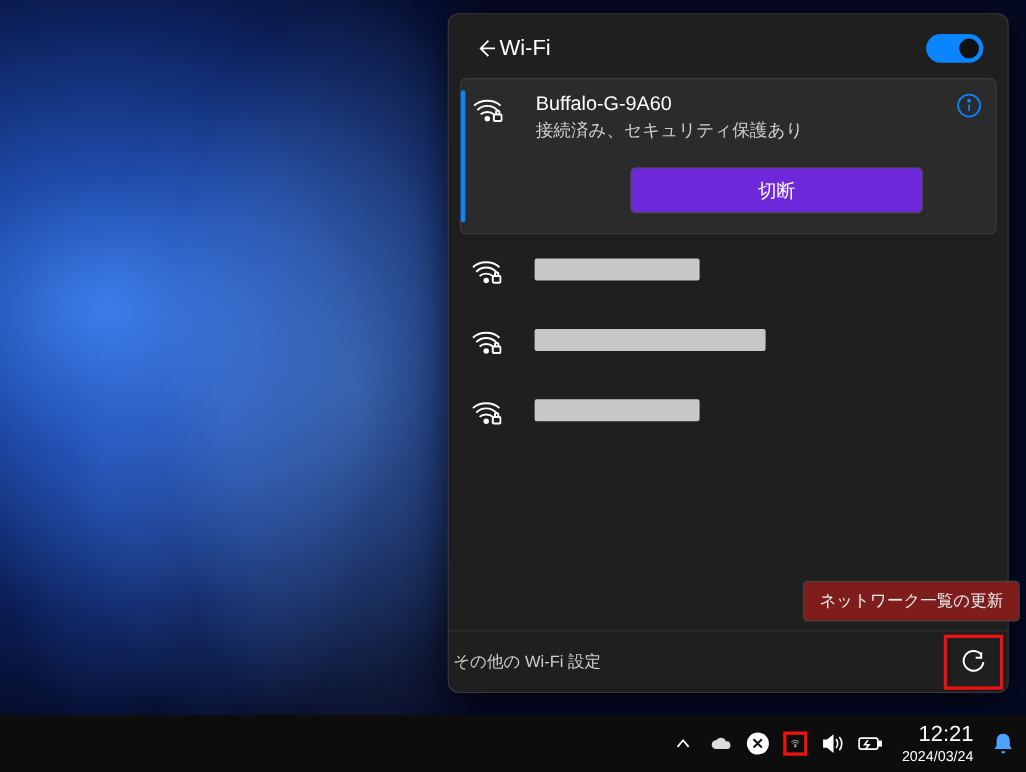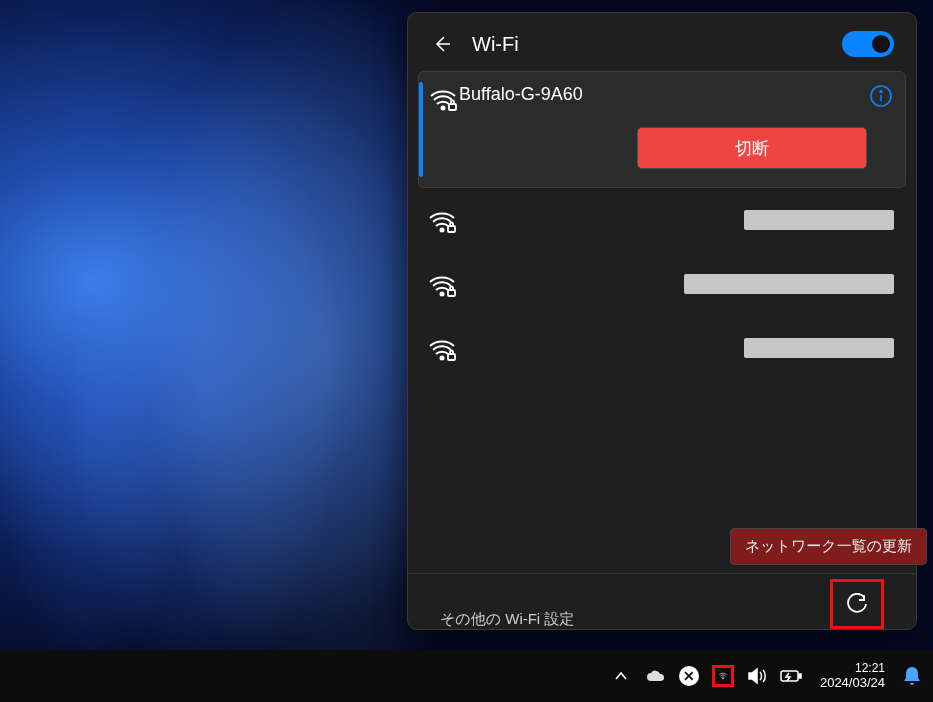--- a/index.html
+++ b/index.html
@@ -32,76 +32,74 @@
       background: #1f1f1f;
       border: 1px solid #3a3a3a;
       border-radius: 10px;
       display: flex; flex-direction: column;
       color: #fff;
       box-shadow: 0 8px 30px rgba(0,0,0,0.6);
     }
     .flyout-header {
       display: flex; align-items: center;
       padding: 18px 22px 14px 22px;
-      gap: 18px;
     }
     .back-btn { width: 24px; height: 24px; display: flex; align-items: center; justify-content: center; cursor: pointer; }
     .back-btn svg { stroke: #fff; }
     .flyout-title { font-size: 20px; font-weight: 400; flex: 1; }
     .toggle {
       width: 52px; height: 26px; border-radius: 13px;
       background: #0a84ff; position: relative; cursor: pointer;
     }
     .toggle::after {
       content: ""; position: absolute; right: 4px; top: 4px;
       width: 18px; height: 18px; border-radius: 50%;
       background: #111;
     }
 
     .net-list { flex: 1; overflow: hidden; padding: 0 10px; }
     .net-item {
       display: flex; align-items: flex-start;
       padding: 12px 12px 12px 10px;
-      gap: 2px;
+      gap: 30px;
       border-radius: 6px;
       position: relative;
-      justify-content: space-between;
     }
     .net-item.connected {
       background: #2b2b2b;
       border: 1px solid #3d3d3d;
       padding-bottom: 18px;
     }
     .net-item.connected::before {
       content: ""; position: absolute; left: 0; top: 10px; bottom: 10px; width: 4px;
       background: #0a84ff; border-radius: 2px;
     }
     .net-item svg.wifi { margin-top: 4px; flex-shrink: 0; }
     .net-body { flex: 1; display: flex; flex-direction: column; gap: 4px; }
     .net-name { font-size: 18px; color: #fff; }
     .net-status { font-size: 16px; color: #cfcfcf; }
     .info-icon { align-self: flex-start; }
     .disconnect {
       margin-top: 18px; align-self: flex-end;
-      width: 230px; height: 42px;
-      background: #ef4444; border: 1px solid #4a4a4a;
+      width: 266px; height: 42px;
+      background: #6d28d9; border: 1px solid #4a4a4a;
       border-radius: 5px;
       color: #fff; font-size: 17px;
       display: flex; align-items: center; justify-content: center;
       cursor: pointer;
     }
     .net-item.simple { padding: 18px 12px 18px 10px; align-items: center; }
     .redact {
       height: 20px; background: #c7c7c7; border-radius: 2px;
     }
 
     .flyout-footer {
       height: 56px; border-top: 1px solid #333;
-      display: flex; align-items: flex-end;
-      padding: 0 32px;
+      display: flex; align-items: center;
+      padding: 0 4px;
     }
     .more-link { font-size: 15px; color: #cfcfcf; flex: 1; cursor: pointer; }
     .refresh-wrap {
       position: relative;
       border: 3px solid #e11; padding: 2px;
     }
     .refresh-btn {
       width: 44px; height: 40px; display: flex; align-items: center; justify-content: center;
       cursor: pointer;
     }
@@ -122,21 +120,21 @@
       display: flex; align-items: center; justify-content: flex-end;
       padding: 0 10px; gap: 10px;
       color: #fff;
     }
     .tray { display: flex; align-items: center; gap: 12px; }
     .tray-icon { width: 22px; height: 22px; display: flex; align-items: center; justify-content: center; cursor: pointer; }
     .wifi-tray {
       border: 3px solid #e11; padding: 4px;
     }
     .clock { display: flex; flex-direction: column; align-items: flex-end; font-size: 13px; line-height: 1.2; margin-left: 8px; cursor: pointer; }
-    .clock .time { font-size: 12px; }
+    .clock .time { font-size: 20px; }
     .notif { margin-left: 6px; cursor: pointer; }
 
     .close-circle {
       width: 20px; height: 20px; border-radius: 50%;
       background: #fff; color: #111;
       display: flex; align-items: center; justify-content: center;
       font-weight: 700; font-size: 14px;
     }
   </style>
 </head>
@@ -161,20 +159,21 @@
       <svg class="wifi" width="28" height="24" viewBox="0 0 28 24" fill="none" stroke="#fff" stroke-width="1.8">
         <path d="M2 8 C8 2 20 2 26 8"></path>
         <path d="M5 12 C10 7 18 7 23 12"></path>
         <path d="M8 16 C11 13 17 13 20 16"></path>
         <circle cx="14" cy="20" r="1.6" fill="#fff"></circle>
         <rect x="20" y="16" width="7" height="6" rx="1" fill="#1f1f1f" stroke="#fff"></rect>
         <path d="M22 16 v-2 a1.5 1.5 0 0 1 3 0 v2"></path>
       </svg>
       <div class="net-body">
         <div class="net-name">Buffalo-G-9A60</div>
+        <div class="net-status">接続済み、セキュリティ保護あり</div>
         <div class="disconnect">切断</div>
       </div>
       <svg class="info-icon" width="24" height="24" viewBox="0 0 24 24" fill="none" stroke="#0a84ff" stroke-width="1.6">
         <circle cx="12" cy="12" r="10"></circle>
         <circle cx="12" cy="7.5" r="1" fill="#0a84ff"></circle>
         <path d="M12 11 V17"></path>
       </svg>
     </div>
 
 

